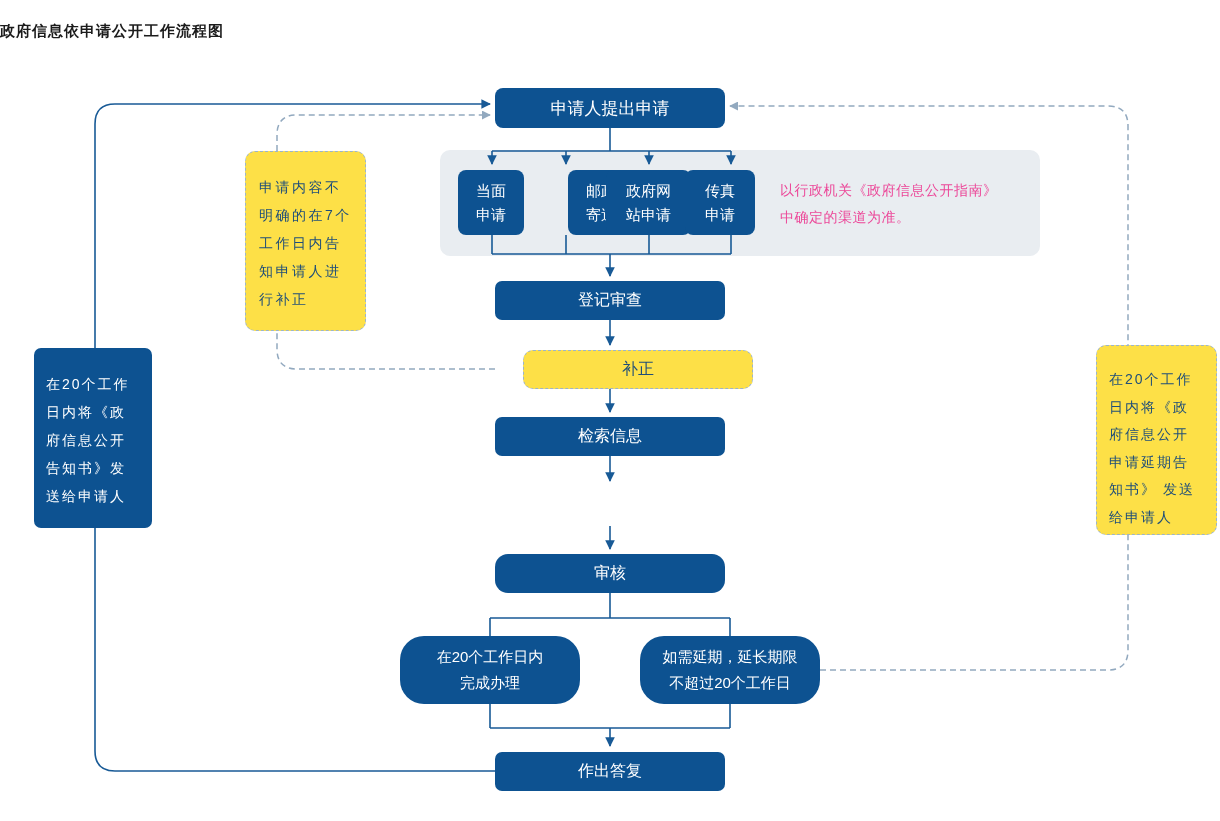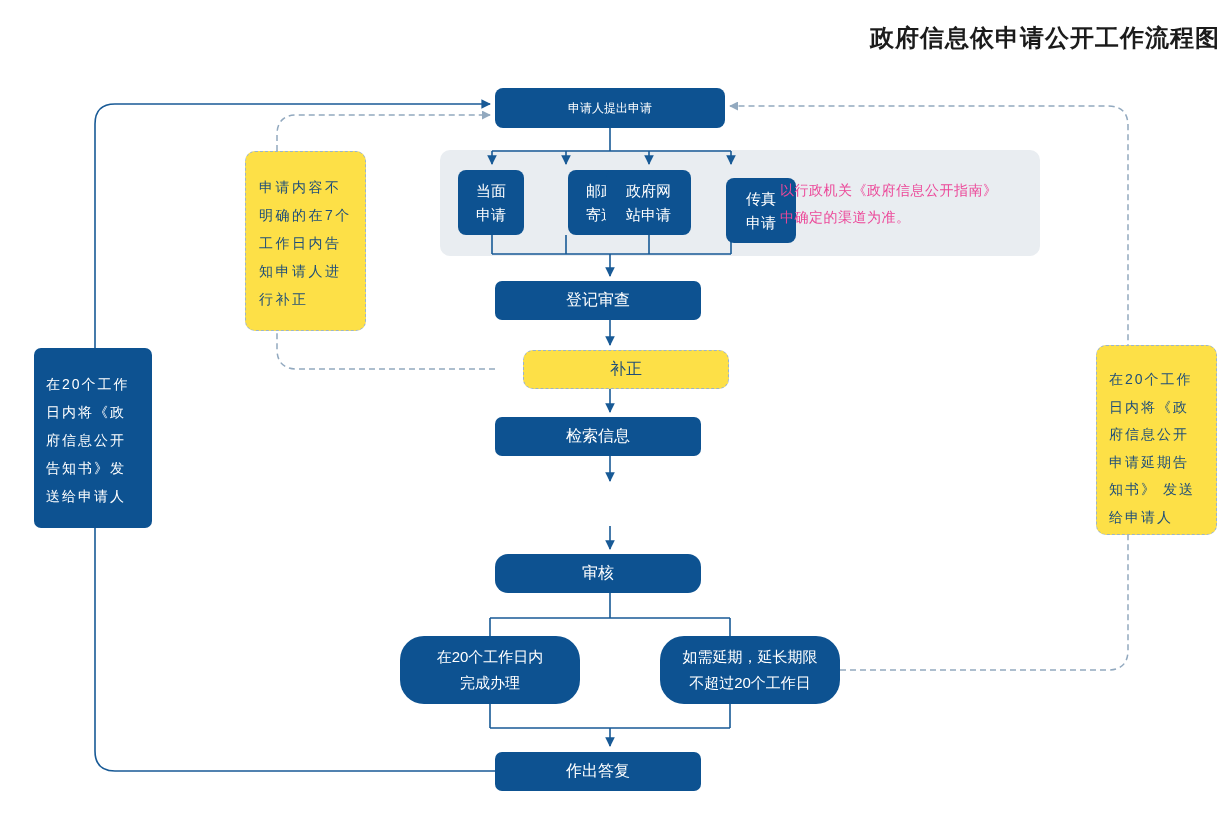--- a/index.html
+++ b/index.html
@@ -1,39 +1,39 @@
 <!DOCTYPE html>
 <html><head>
 <meta charset="utf-8">
 <style>
   html,body{margin:0;padding:0;background:#ffffff;}
   #stage{
     position:relative;width:1220px;height:821px;background:#ffffff;
     font-family:"Liberation Sans","DejaVu Sans",sans-serif;overflow:hidden;
   }
   .title{
-    position:absolute;top:22px;left:0;width:100%;text-align:right;
-    font-size:24px;font-weight:bold;color:#1b1b1b;letter-spacing:1px;
+    position:absolute;top:22px;left:0;width:100%;text-align:left;
+    font-size:15px;font-weight:bold;color:#1b1b1b;letter-spacing:1px;
   }
   .lines{position:absolute;left:0;top:0;z-index:1;}
   .panel{
     position:absolute;left:440px;top:150px;width:600px;height:106px;
     background:#e9edf1;border-radius:10px;z-index:0;
   }
   .node{
     position:absolute;display:flex;align-items:center;justify-content:center;
     text-align:center;white-space:pre-line;z-index:2;box-sizing:border-box;
   }
   .dark{background:#0d5291;color:#ffffff;border-radius:7px;}
   .light{
     background:#fde047;color:#1f4e79;border-radius:10px;
     border:1.5px dashed #9db4c9;
     margin-left:28px;
   }
-  .mid{left:495px;width:206px;height:39px;font-size:16px;}
+  .mid{left:495px;width:230px;height:39px;font-size:16px;}
   .ch{top:170px;height:65px;font-size:15px;line-height:24px;border-radius:8px;}
   .branch{top:636px;width:180px;height:68px;font-size:15px;line-height:26px;border-radius:24px;}
   .sidebox{
     display:block;white-space:pre-line;text-align:left;
     font-size:14px;z-index:2;position:absolute;box-sizing:border-box;
   }
   .note{
     position:absolute;left:780px;top:177px;width:252px;z-index:2;
     font-size:14px;line-height:27px;color:#ec4899;white-space:pre-line;
     letter-spacing:0.5px;
@@ -71,42 +71,42 @@
       <path d="M610,728 V746" marker-end="url(#arrS)"></path>
       <path d="M495,771 H115 Q95,771 95,751 V124 Q95,104 115,104 H490" marker-end="url(#arrS)"></path>
     </g>
     <g stroke="#92a9bf" stroke-width="1.5" fill="none" stroke-dasharray="6 4">
       <path d="M495,369 H297 Q277,369 277,349 V331"></path>
       <path d="M277,151 V135 Q277,115 297,115 H490" marker-end="url(#arrD)"></path>
       <path d="M820,670 H1108 Q1128,670 1128,650 V126 Q1128,106 1108,106 H730" marker-end="url(#arrD)"></path>
     </g>
   </svg>
 
-  <div class="node dark" style="left:495px;top:88px;width:230px;height:40px;font-size:12px;border-radius:8px;">申请人提出申请</div>
+  <div class="node dark" style="left:495px;top:88px;width:230px;height:40px;font-size:17px;border-radius:8px;">申请人提出申请</div>
 
   <div class="node dark ch" style="left:458px;width:66px;">当面
 申请</div>
   <div class="node dark ch" style="left:532px;width:66px;margin-left:36px;">邮政
 寄送</div>
   <div class="node dark ch" style="left:606px;width:85px;">政府网
 站申请</div>
-  <div class="node dark ch" style="left:726px;width:70px;margin-top:8px;">传真
+  <div class="node dark ch" style="left:685px;width:70px;">传真
 申请</div>
 
   <div class="note">以行政机关《政府信息公开指南》
 中确定的渠道为准。</div>
 
   <div class="node dark mid" style="top:281px;">登记审查</div>
   <div class="node light mid" style="top:350px;">补正</div>
   <div class="node dark mid" style="top:417px;">检索信息</div>
   <div class="node dark mid" style="top:554px;border-radius:13px;">审核</div>
 
   <div class="node dark branch" style="left:400px;">在20个工作日内
 完成办理</div>
-  <div class="node dark branch" style="left:660px;">如需延期，延长期限
+  <div class="node dark branch" style="left:640px;">如需延期，延长期限
 不超过20个工作日</div>
 
   <div class="node dark mid" style="top:752px;">作出答复</div>
 
   <div class="sidebox light" style="left:217px;top:151px;width:121px;height:180px;padding:21px 13px;line-height:28px;letter-spacing:2.5px;">申请内容不
 明确的在7个
 工作日内告
 知申请人进
 行补正</div>
 

